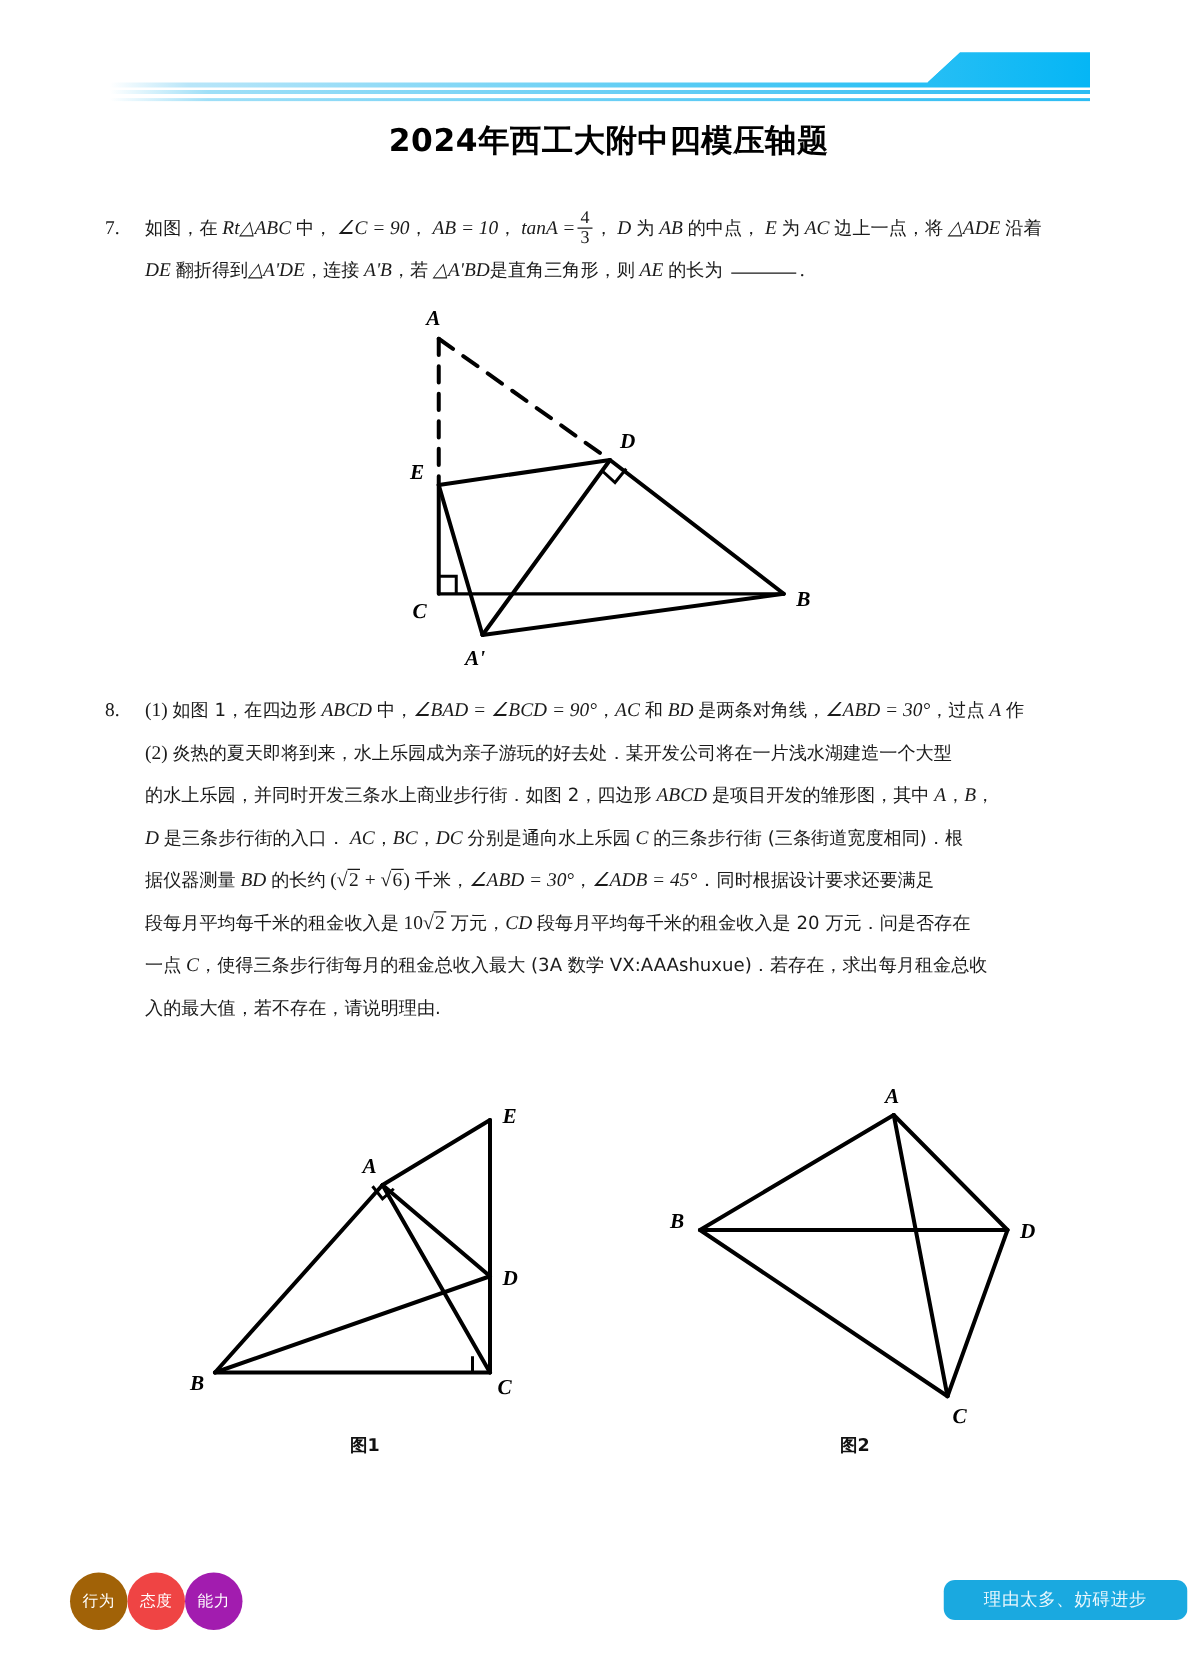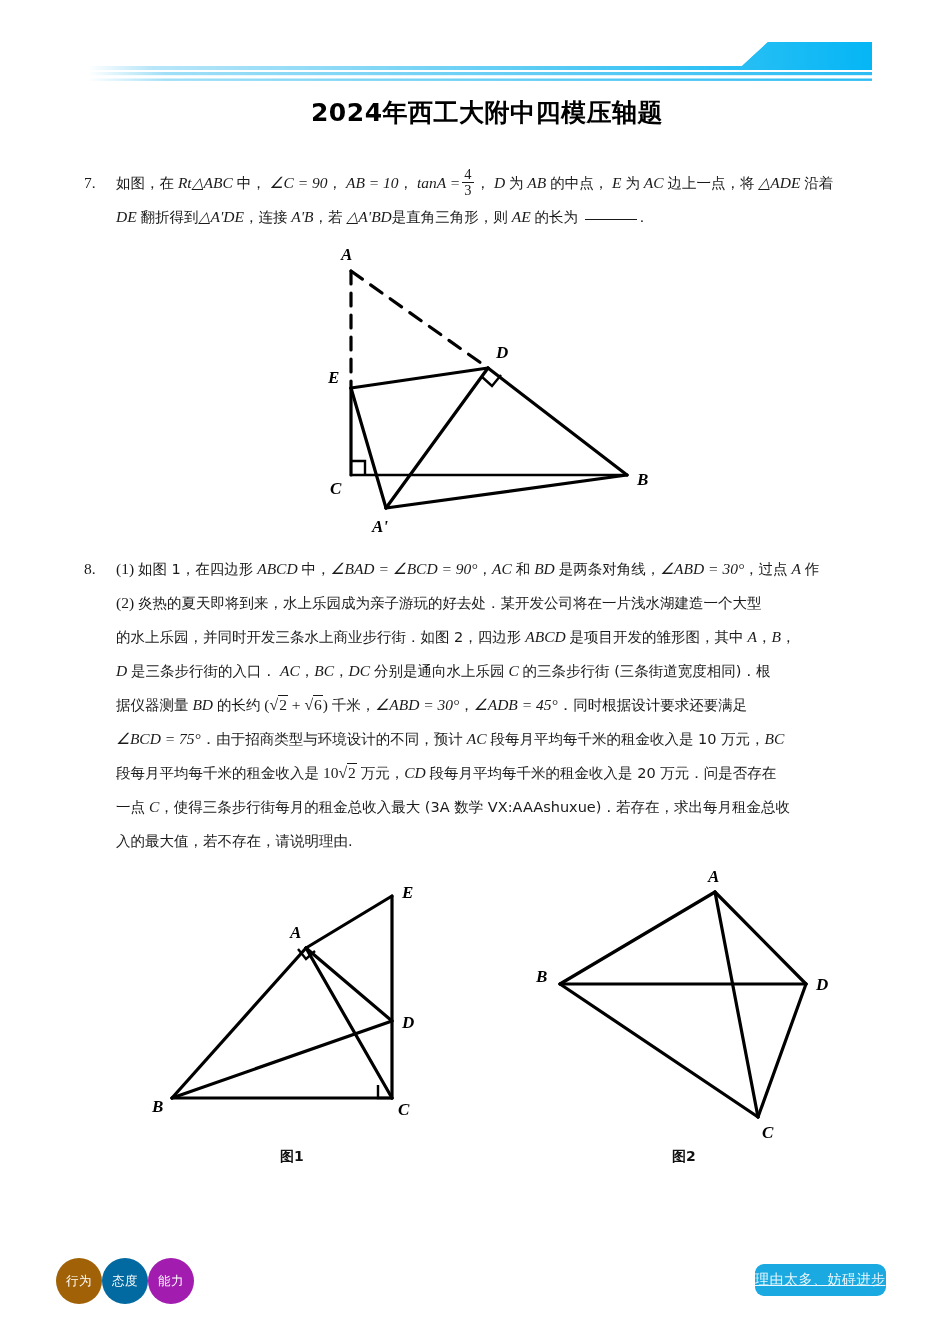--- a/index.html
+++ b/index.html
@@ -120,35 +120,34 @@
     border-radius: 50%;
     display: flex;
     align-items: center;
     justify-content: center;
     color: #ffffff;
     font-family: "DejaVu Sans", "Liberation Sans", sans-serif;
     font-size: 12.5px;
     letter-spacing: 0.5px;
   }
   .badge-0 { left: 0px;  background: #a16207; }
-  .badge-1 { left: 46px; background: #0369a1; }
+  .badge-1 { left: 46px; background: #ef4444; }
   .badge-2 { left: 92px; background: #a21caf; }
 
   .footer-tag {
     position: absolute;
     left: 755px; top: 1264px;
-    padding: 7px 0;
+    padding: 7px 32px;
     background: #1aa9e0;
     border-radius: 9px;
     color: #eaf7fd;
     font-family: "DejaVu Sans", "Liberation Sans", sans-serif;
     font-size: 14px;
     letter-spacing: 0.5px;
     white-space: nowrap;
-    text-decoration: underline;
   }
 </style>
 </head>
 <body>
 
 <svg class="header-deco" viewBox="0 0 950 60" width="950" height="60">
   <defs>
     <linearGradient id="gradBar" x1="0" y1="0" x2="1" y2="0">
       <stop offset="0%" stop-color="#ffffff"></stop>
       <stop offset="8%" stop-color="#b9e6f9"></stop>
@@ -236,23 +235,20 @@
     <div class="p-line">
       <span class="cjk">的水上乐园，并同时开发三条水上商业步行街．如图 2，四边形</span> <span class="mi">ABCD</span> <span class="cjk">是项目开发的雏形图，其中</span> <span class="mi">A</span><span class="cjk">，</span><span class="mi">B</span><span class="cjk">，</span>
     </div>
     <div class="p-line">
       <span class="mi">D</span> <span class="cjk">是三条步行街的入口．</span> <span class="mi">AC</span><span class="cjk">，</span><span class="mi">BC</span><span class="cjk">，</span><span class="mi">DC</span> <span class="cjk">分别是通向水上乐园</span> <span class="mi">C</span> <span class="cjk">的三条步行街 (三条街道宽度相同)．根</span>
     </div>
     <div class="p-line">
       <span class="cjk">据仪器测量</span> <span class="mi">BD</span> <span class="cjk">的长约</span> <span class="mn">(</span><span class="sqrt"><span class="rad">√</span><span class="rnd mn">2</span></span><span class="mn"> + </span><span class="sqrt"><span class="rad">√</span><span class="rnd mn">6</span></span><span class="mn">)</span> <span class="cjk">千米，</span><span class="mi">∠ABD = 30°</span><span class="cjk">，</span><span class="mi">∠ADB = 45°</span><span class="mn">．</span><span class="cjk">同时根据设计要求还要满足</span>
     </div>
     <div class="p-line">
-      <span class="mi">∠BCD = 75°</span><span class="mn">．</span><span class="cjk">由于招商类型与环境设计的不同，预计</span> <span class="mi">AC</span> <span class="cjk">段每月平均每千米的租金收入是 10 万元，</span><span class="mi">BC</span>
-    </div>
-    <div class="p-line">
       <span class="cjk">段每月平均每千米的租金收入是</span> <span class="mn">10</span><span class="sqrt"><span class="rad">√</span><span class="rnd mn">2</span></span> <span class="cjk">万元，</span><span class="mi">CD</span> <span class="cjk">段每月平均每千米的租金收入是 20 万元．问是否存在</span>
     </div>
     <div class="p-line">
       <span class="cjk">一点</span> <span class="mi">C</span><span class="cjk">，使得三条步行街每月的租金总收入最大 (3A 数学 VX:AAAshuxue)．若存在，求出每月租金总收</span>
     </div>
     <div class="p-line">
       <span class="cjk">入的最大值，若不存在，请说明理由.</span>
     </div>
   </div>
 </div>

